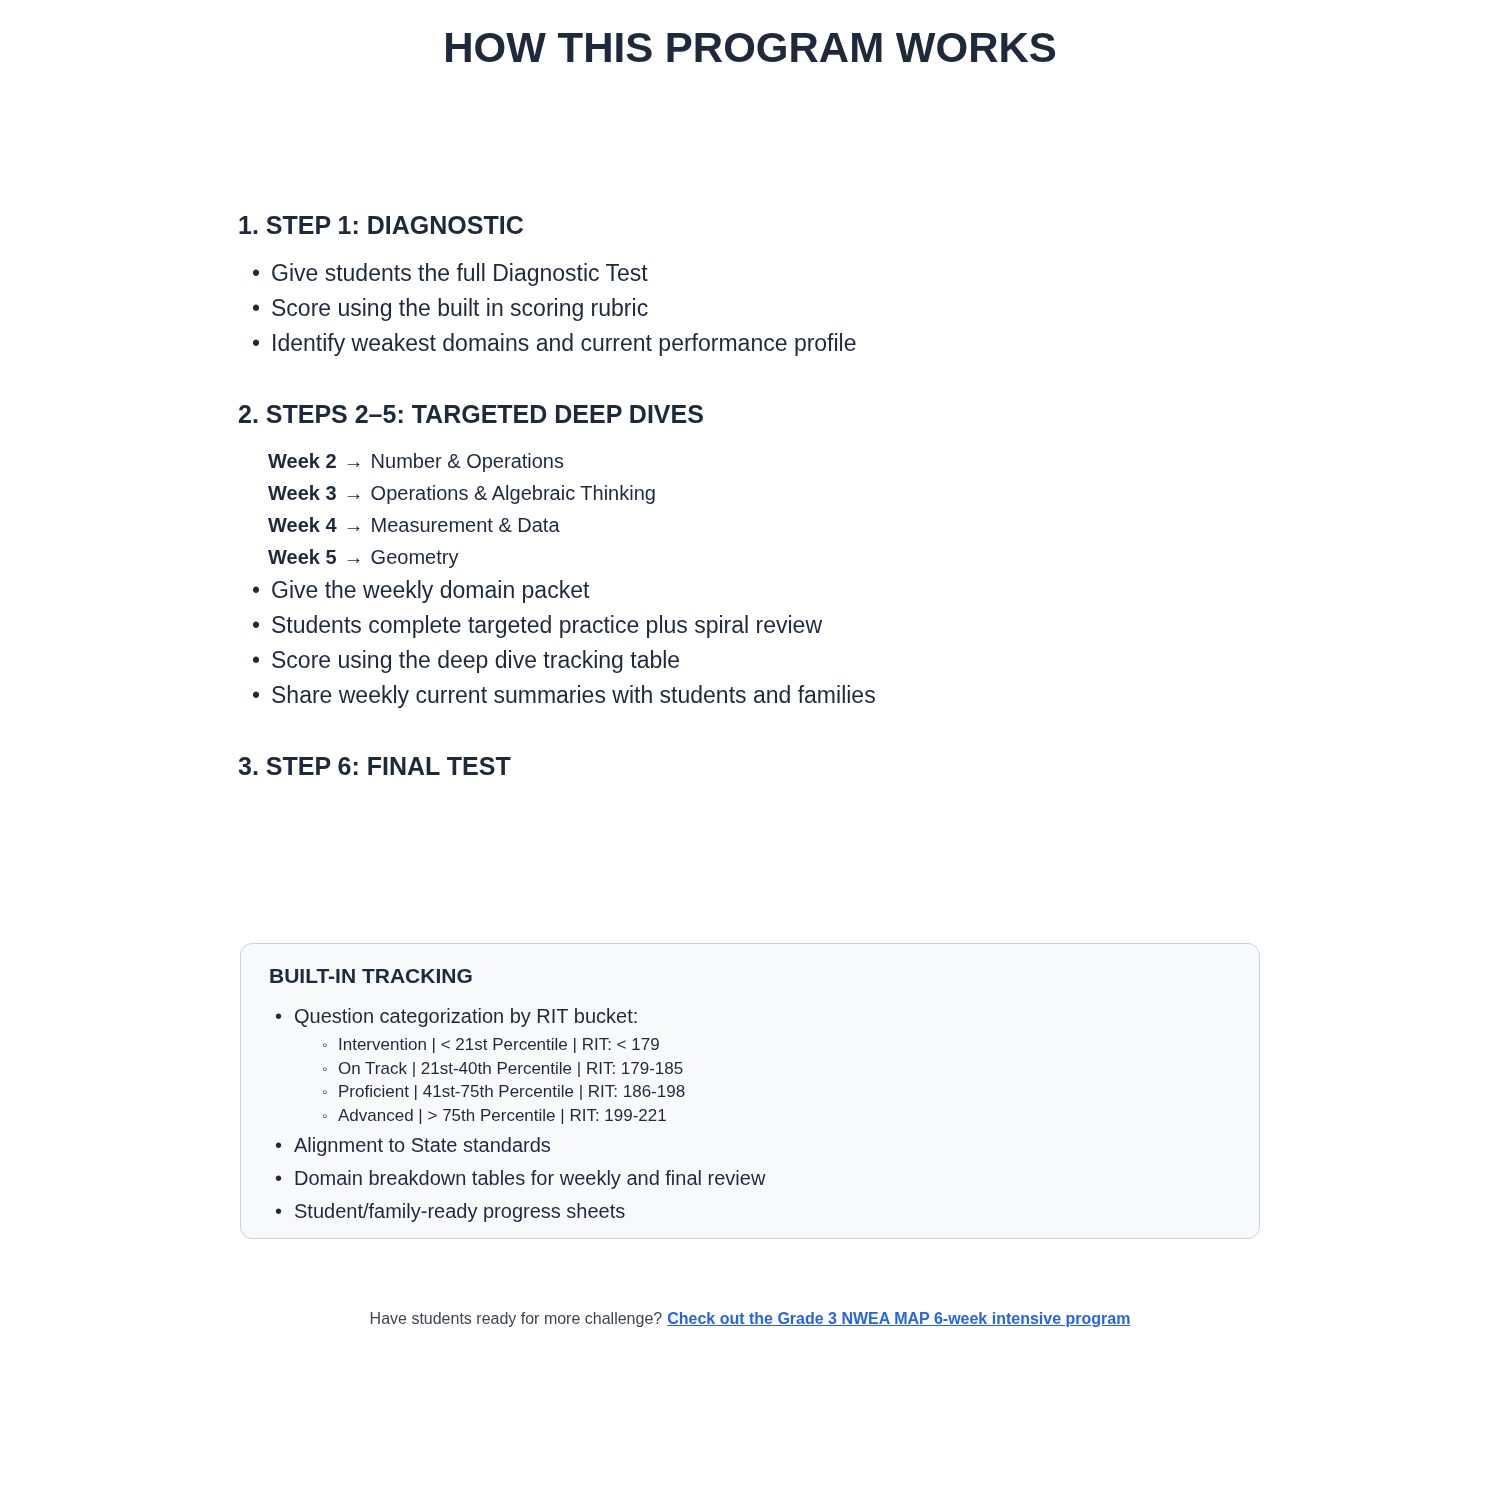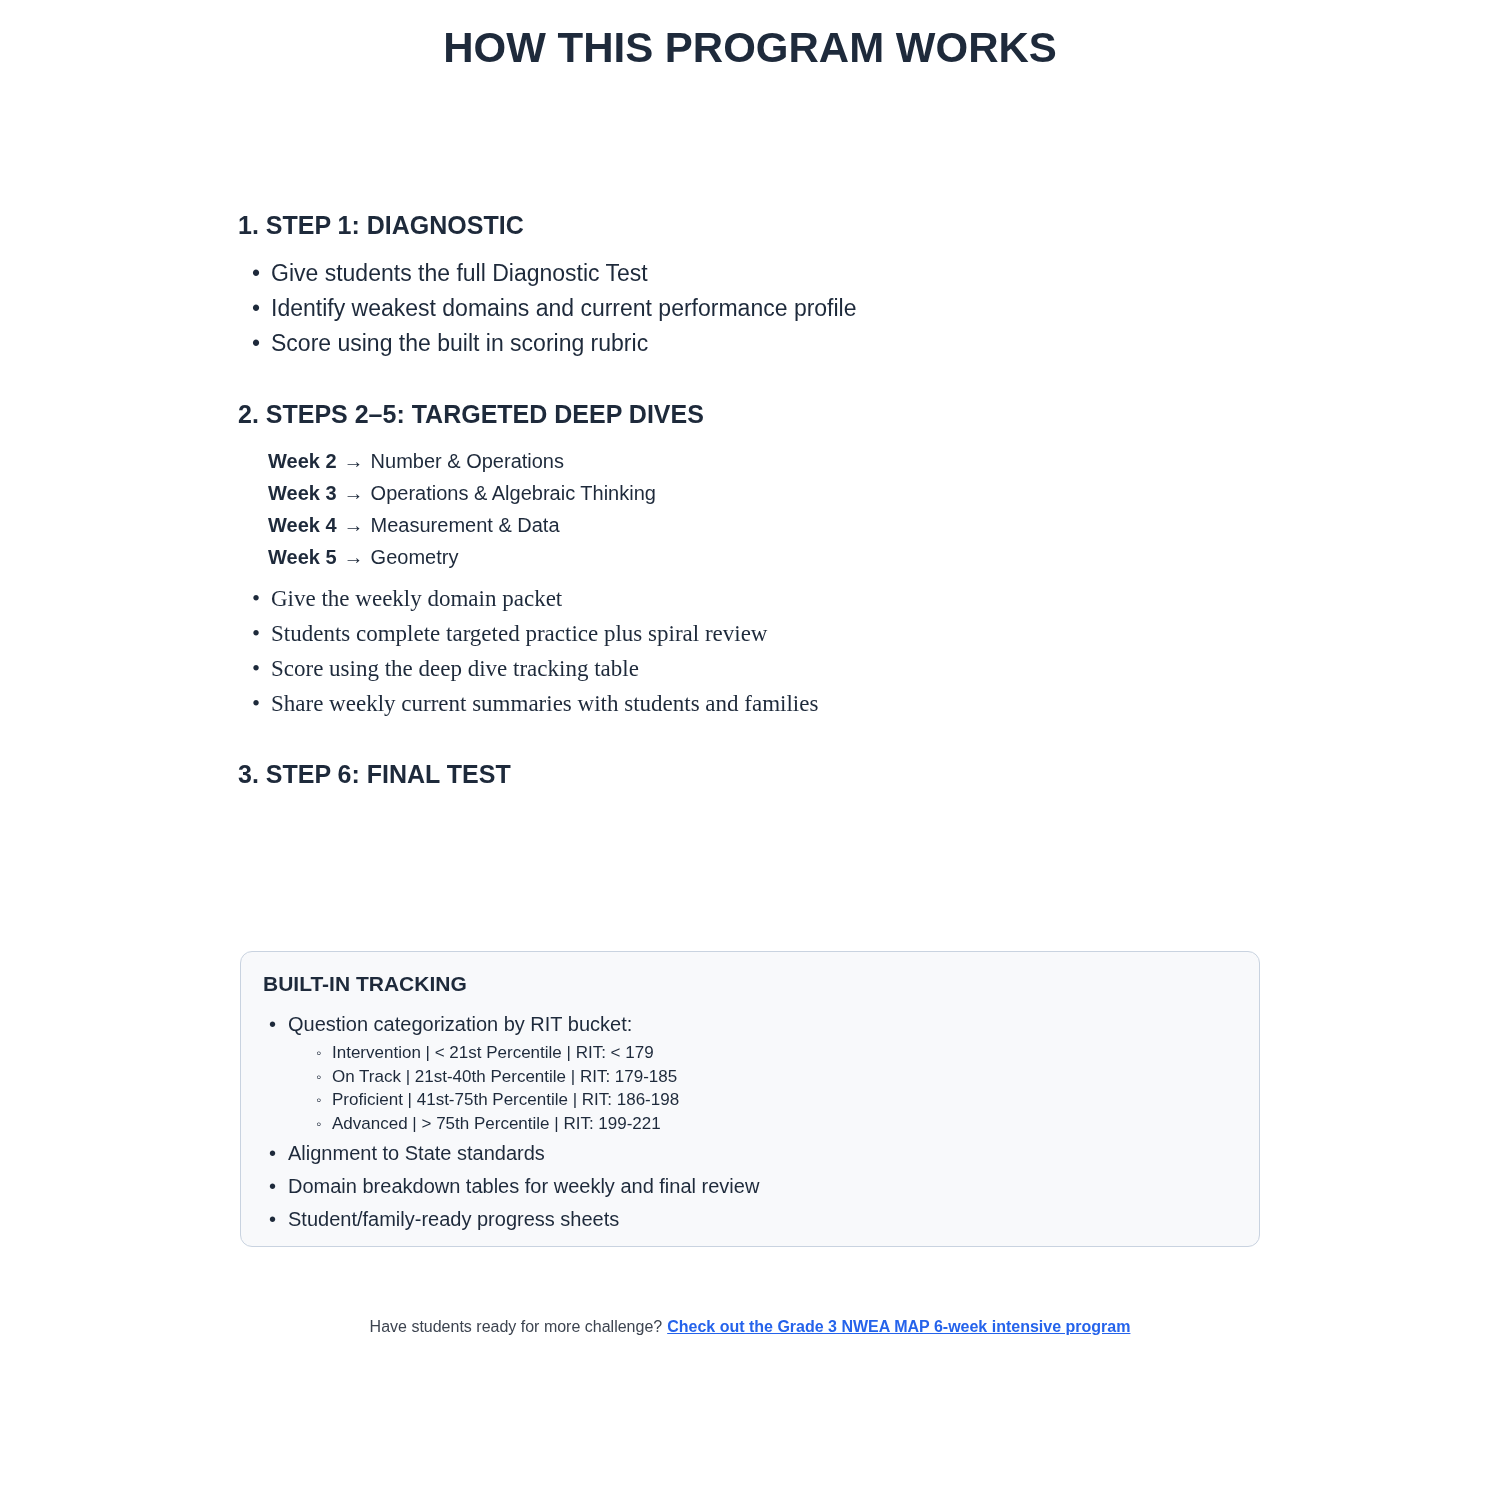--- a/index.html
+++ b/index.html
@@ -27,28 +27,28 @@
   ul.bullets{list-style:none;margin:16px 0 0 0;padding:0 0 0 14px;}
   ul.bullets > li{
     font-size:23px;line-height:35px;
     position:relative;padding-left:19px;
   }
   ul.bullets > li::before{content:"\2022";position:absolute;left:0;}
   .weeks{margin:16px 0 0 0;padding-left:30px;}
   .week-row{font-size:20px;line-height:32px;}
   .week-label{font-weight:700;}
   .arrow{margin:0 7px;}
-  section .weeks + ul.bullets{margin-top:8px;font-family:Liberation Serif, serif;}
+  section .weeks + ul.bullets{margin-top:0;}
 
   .tracking-box{
     margin:162px 0 0 240px;width:1020px;
     background:var(--box-bg);
     border:1.5px solid var(--box-border);
     border-radius:12px;
-    padding:18px 24px 10px 22px;
+    padding:18px 24px 10px 28px;
   }
   h3.tracking-heading{margin:0;font-size:21px;line-height:27px;font-weight:700;}
   ul.box-bullets{list-style:none;margin:11px 0 0 0;padding:0 0 0 6px;}
   ul.box-bullets > li{
     font-size:20px;line-height:33px;
     position:relative;padding-left:19px;
   }
   ul.box-bullets > li::before{content:"\2022";position:absolute;left:0;}
   ul.sub-bullets{list-style:none;margin:0 0 2px 0;padding:0 0 0 28px;}
   ul.sub-bullets > li{
@@ -72,22 +72,22 @@
 <div class="page">
 
   <h1 class="page-title">HOW THIS PROGRAM WORKS</h1>
 
   <div class="content">
 
     <section>
       <h2 class="section-heading">1. STEP 1: DIAGNOSTIC</h2>
       <ul class="bullets">
         <li>Give students the full Diagnostic Test</li>
+        <li>Score using the built in scoring rubric</li>
         <li>Identify weakest domains and current performance profile</li>
-        <li>Score using the built in scoring rubric</li>
       </ul>
     </section>
 
     <section>
       <h2 class="section-heading">2. STEPS 2–5: TARGETED DEEP DIVES</h2>
       <div class="weeks">
         <div class="week-row">
           <span class="week-label">Week 2</span><span class="arrow">→</span><span class="week-topic">Number &amp; Operations</span>
         </div>
         <div class="week-row">

